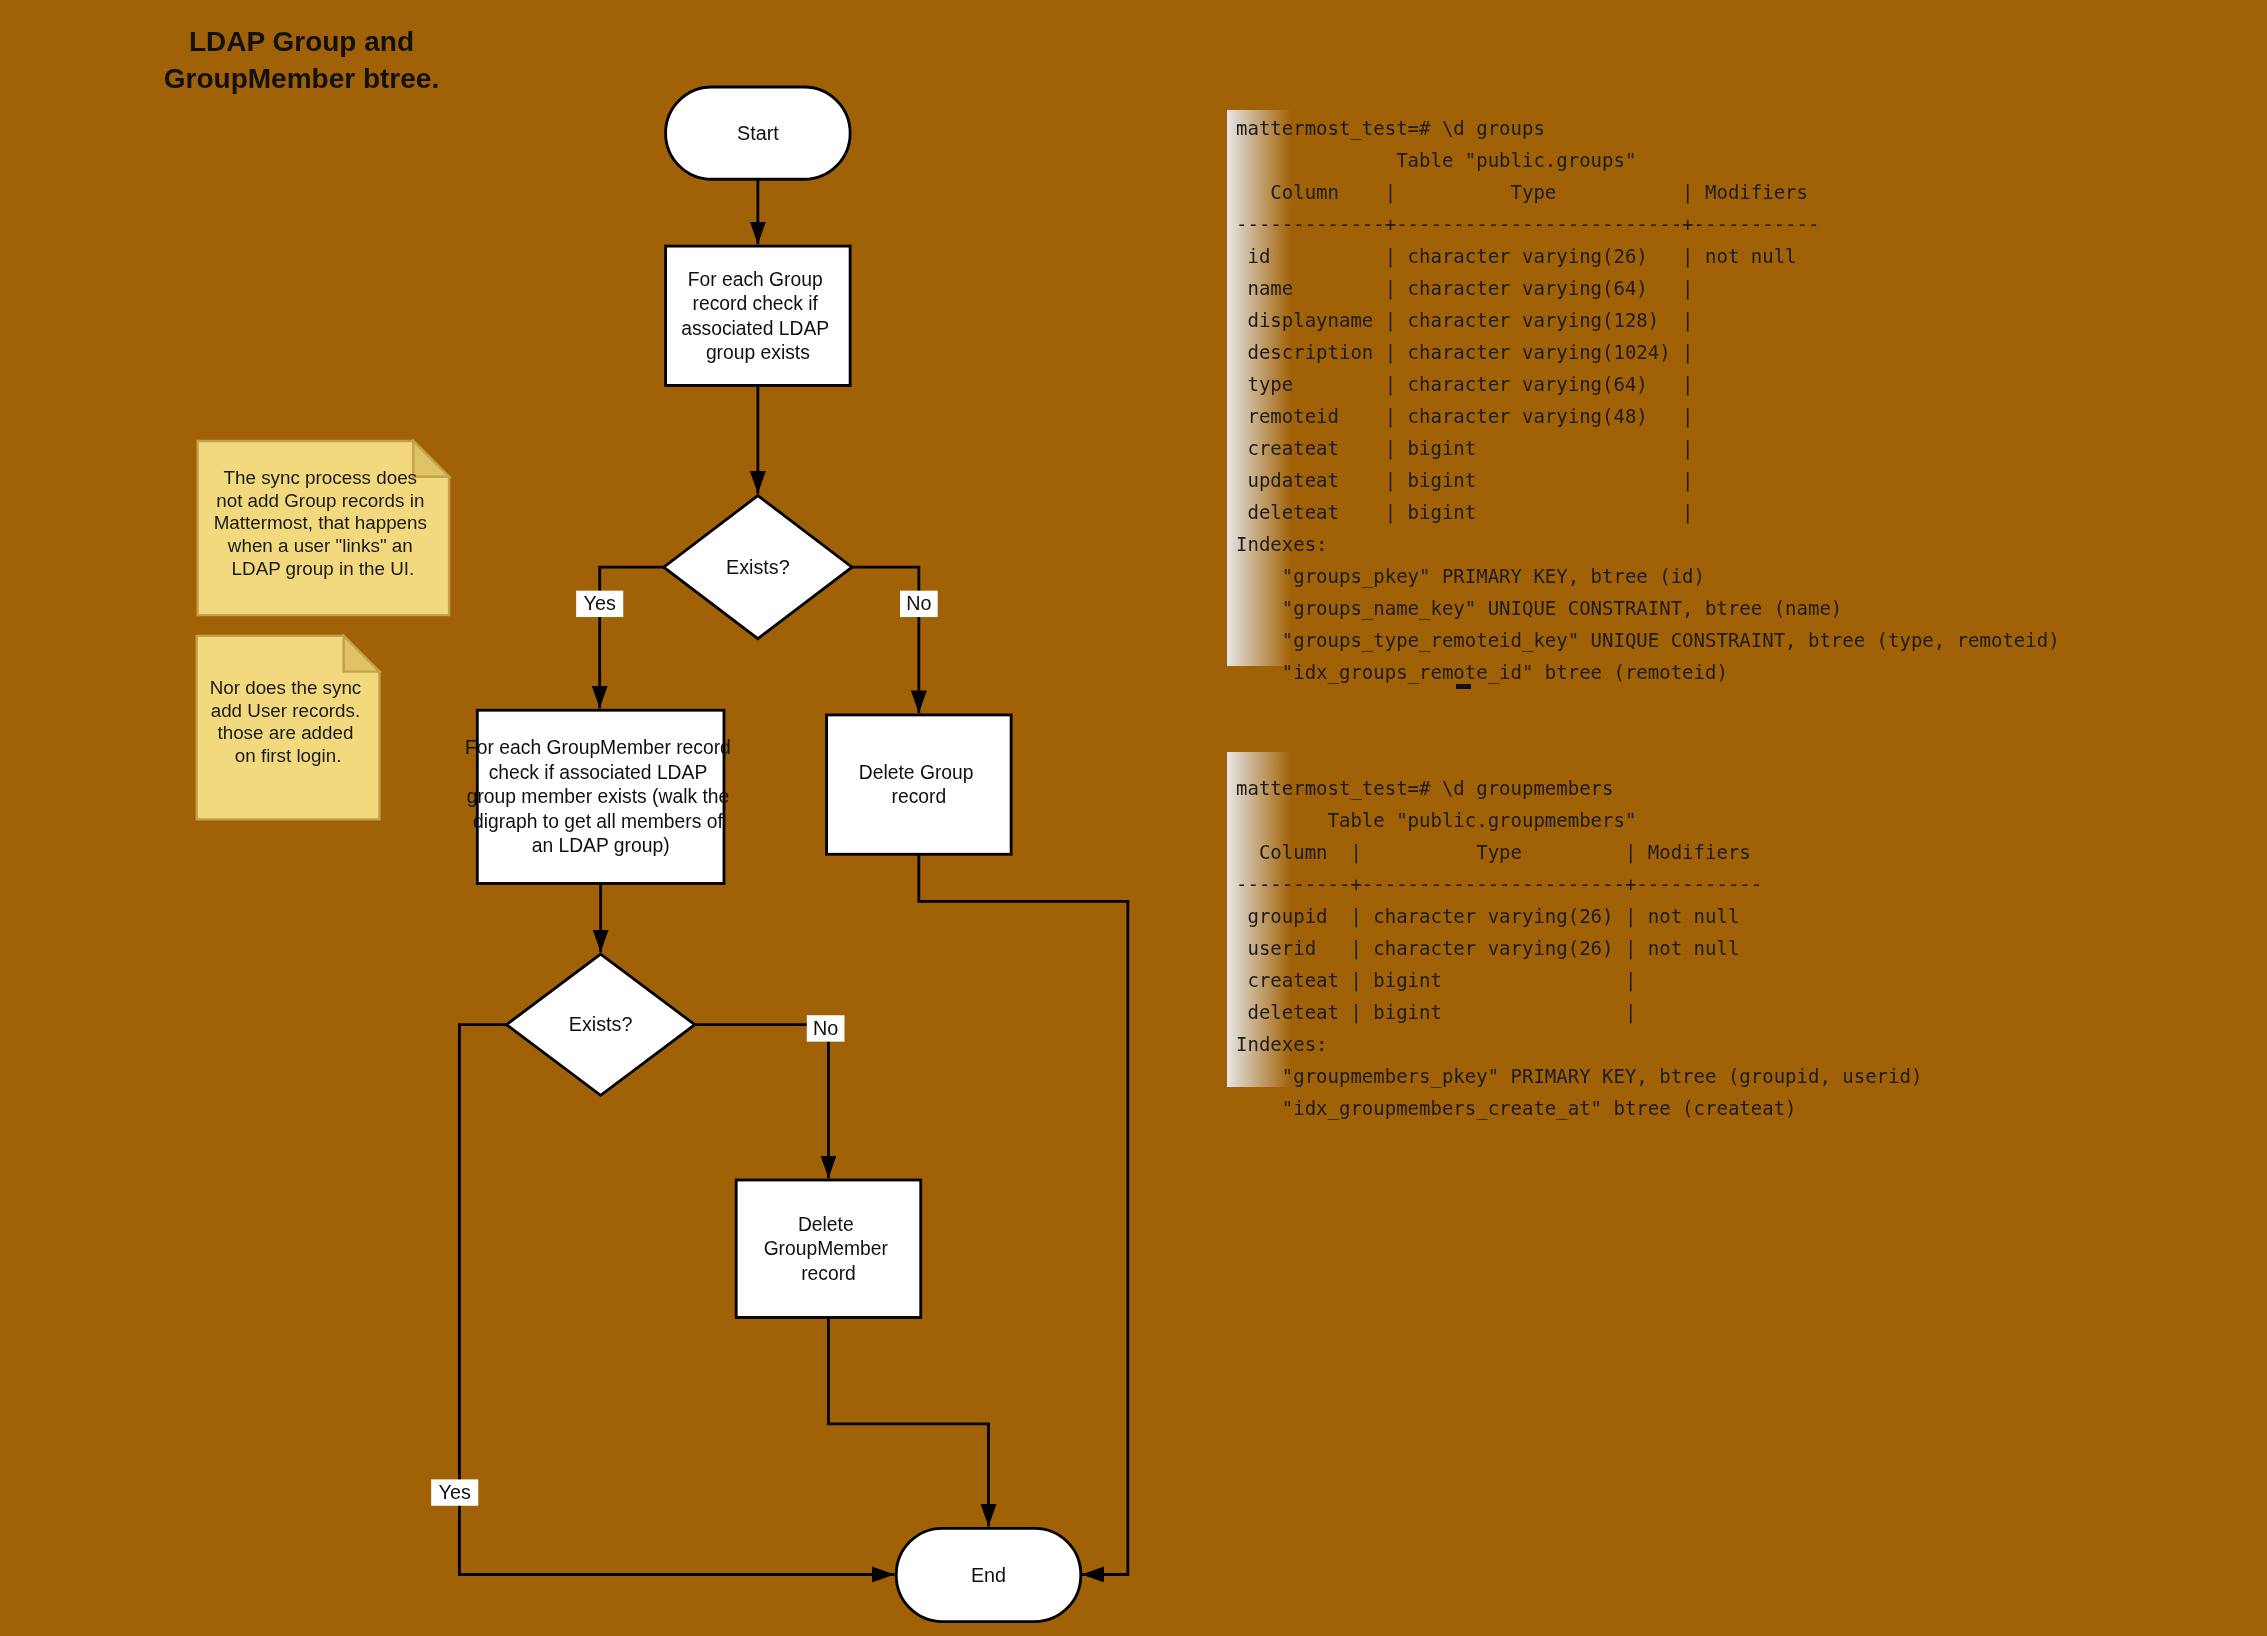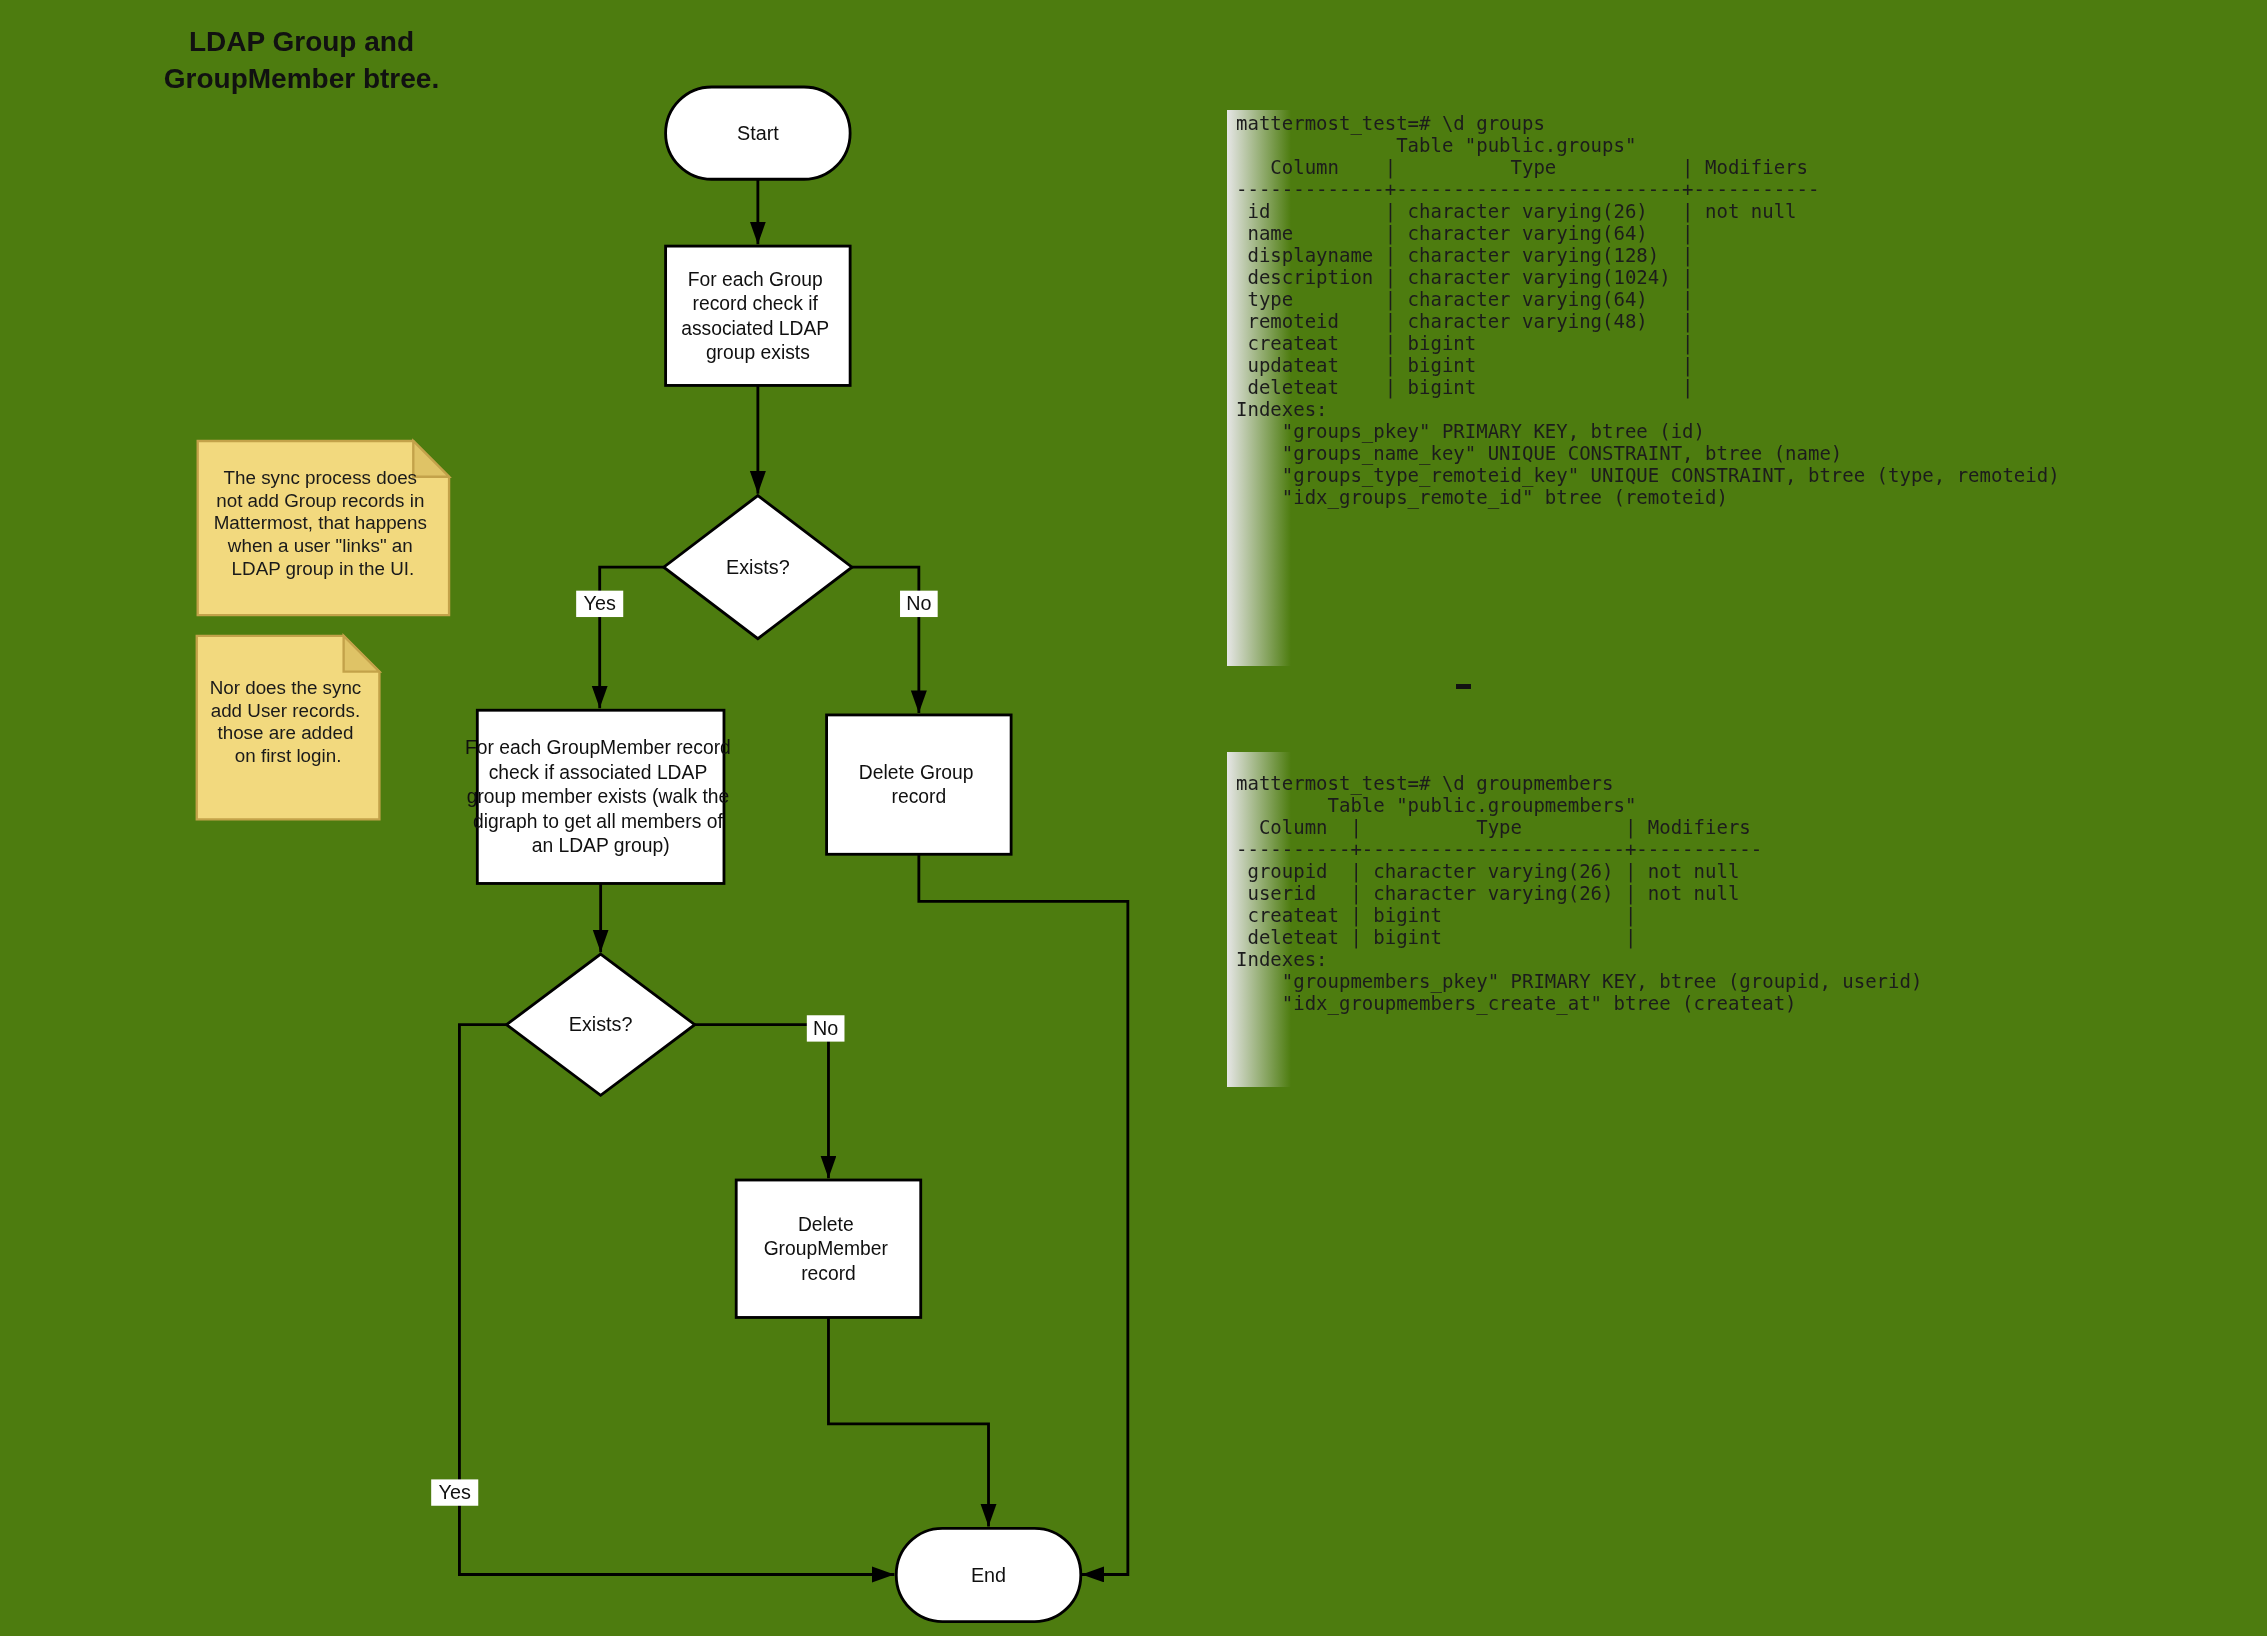--- a/index.html
+++ b/index.html
@@ -1,29 +1,29 @@
 <!DOCTYPE html>
 <html style="font-size:15px"><head>
 <meta charset="utf-8">
 <style>
   html,body{margin:0;padding:0;background:#ffffff;}
-  #page{position:relative;width:2267px;height:1637px;background:#4d7c0f;overflow:hidden;
+  #page{position:relative;width:2267px;height:1637px;background:#a16207;overflow:hidden;
         font-family:"Liberation Sans",sans-serif;}
   #diagram-title{position:absolute;left:132px;top:22.6px;width:339px;text-align:center;
         font-size:28px;font-weight:bold;line-height:37px;color:#111;}
   svg text{font-family:"Liberation Sans",sans-serif;fill:#101010;}
   .node-text{font-size:20.5px;text-anchor:middle;}
   .node-title{font-size:21px;text-anchor:middle;}
   .branch-label{font-size:21px;text-anchor:middle;}
   .note-text{font-size:20px;text-anchor:middle;fill:#1a1a1a;}
   .shape{fill:#ffffff;stroke:#000000;stroke-width:3;}
   .edge{fill:none;stroke:#000000;stroke-width:3;}
   .label-bg{fill:#ffffff;}
   .terminal{position:absolute;left:1236px;color:#1c1c1c;
-        font-family:"DejaVu Sans Mono",monospace;font-size:19px;line-height:22px;
+        font-family:"DejaVu Sans Mono",monospace;font-size:19px;line-height:32px;
         white-space:pre;margin:0;}
   .left-shade{position:absolute;left:1227px;width:64px;
         background:linear-gradient(90deg,#e6e6e6 0%,rgba(255,255,255,0) 100%);}
   #terminal-shade-groups{top:110px;height:556px;}
   #terminal-shade-groupmembers{top:752px;height:335px;}
   #cursor-dash{position:absolute;left:1456px;top:684px;width:15px;height:4.7px;background:#121212;}
 </style>
 </head>
 <body>
 

